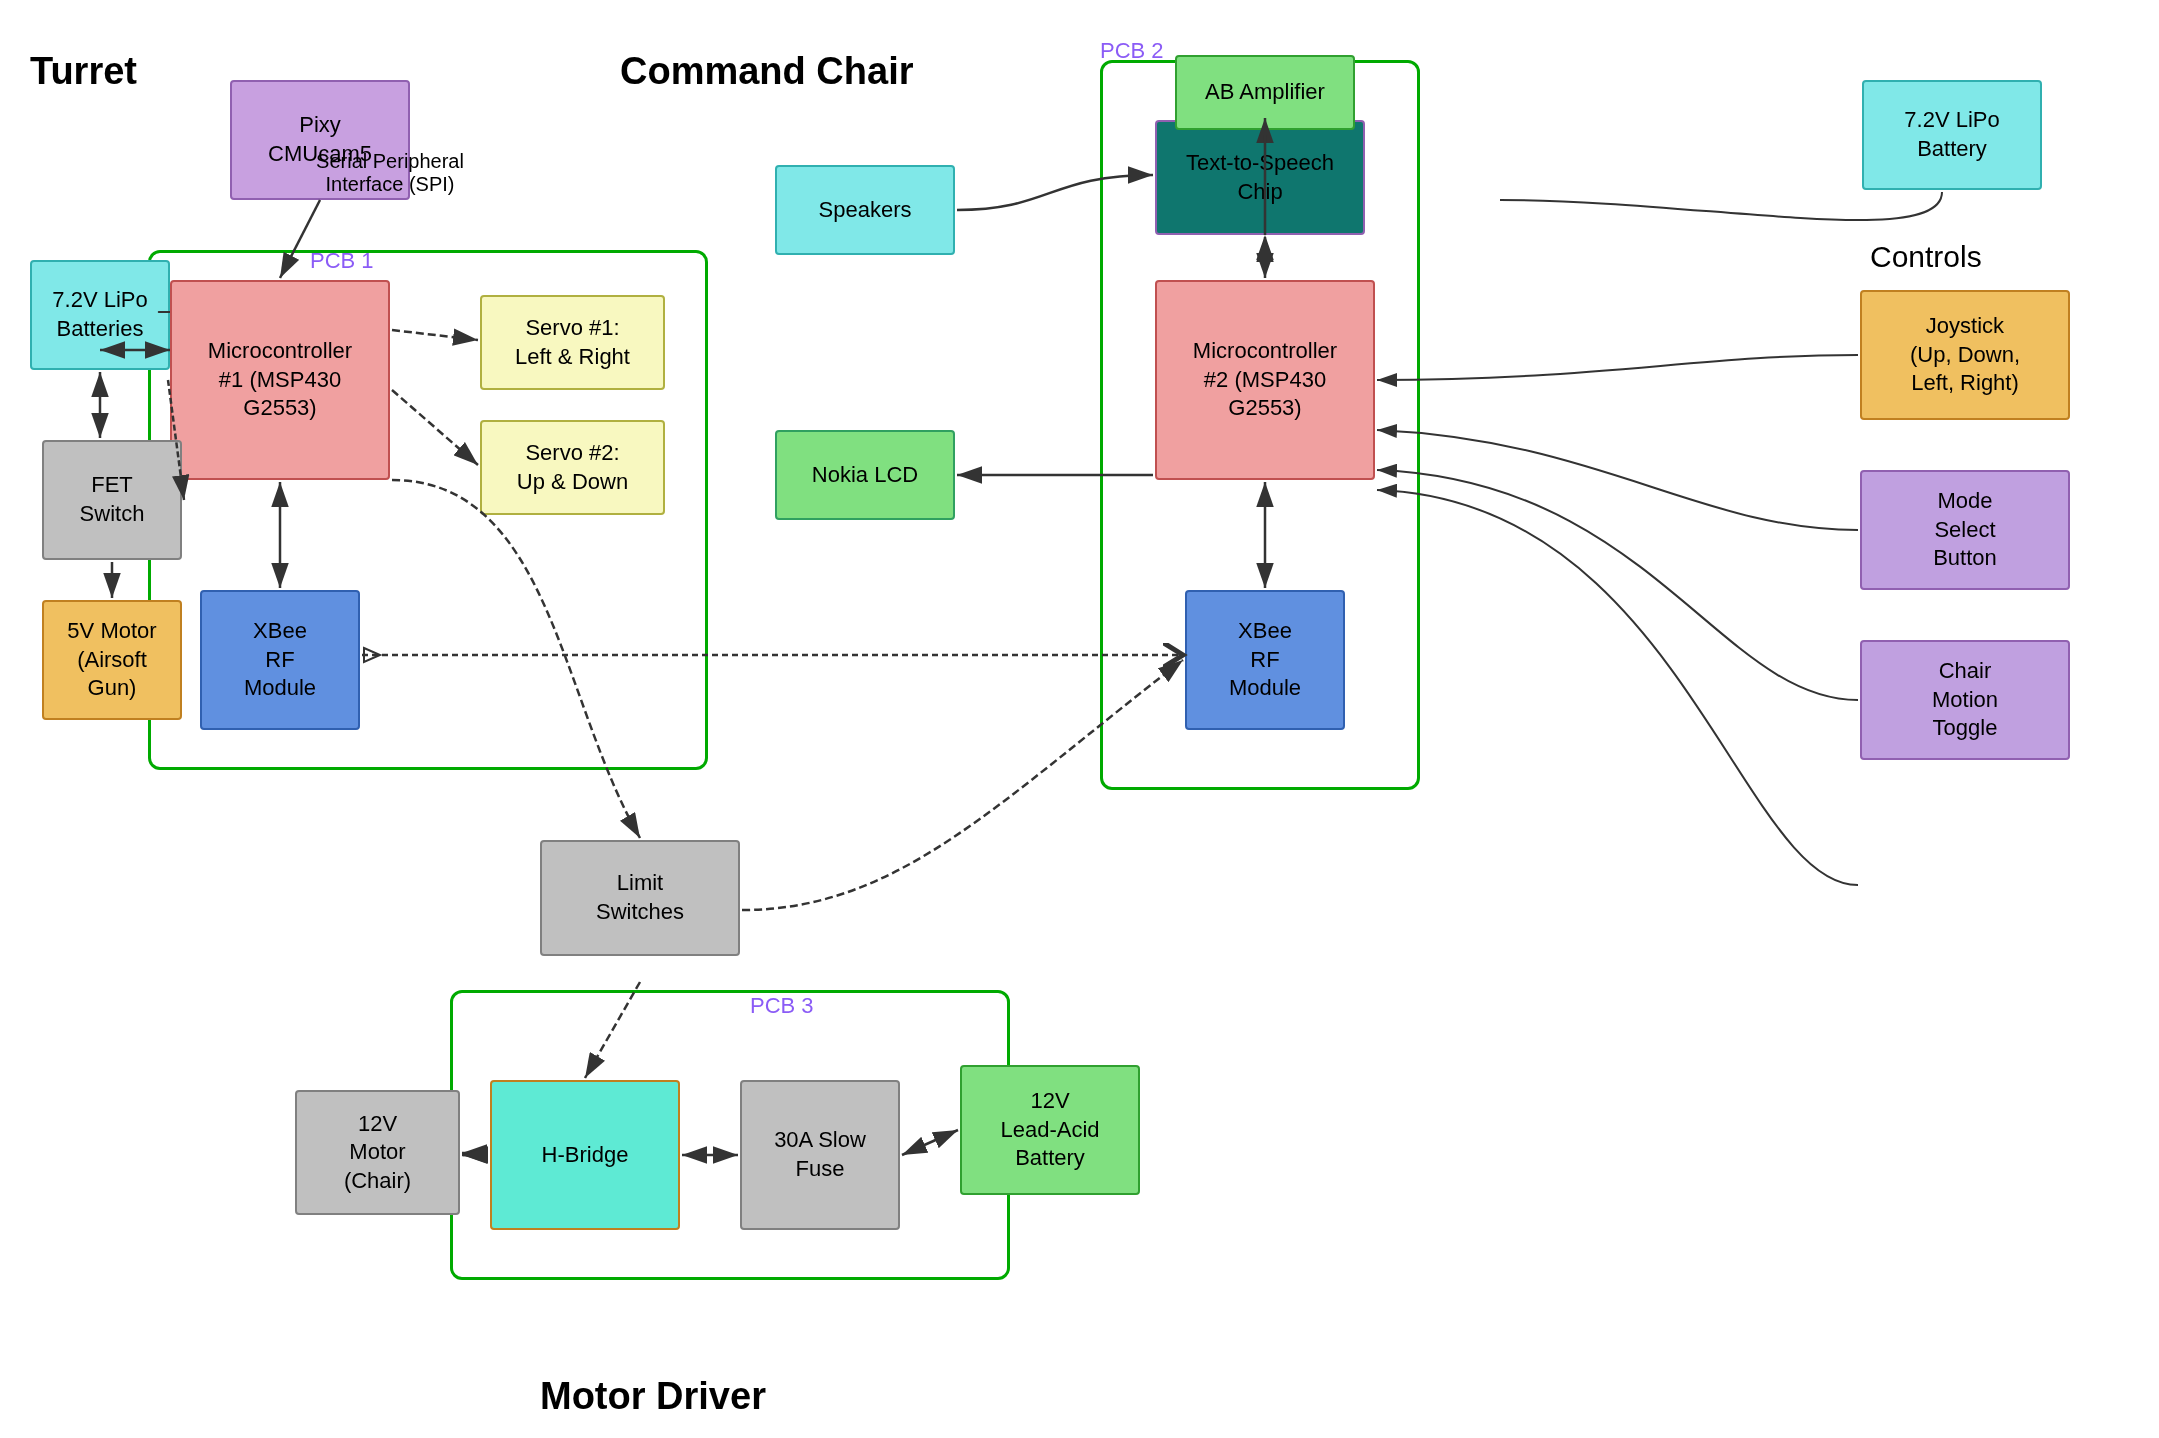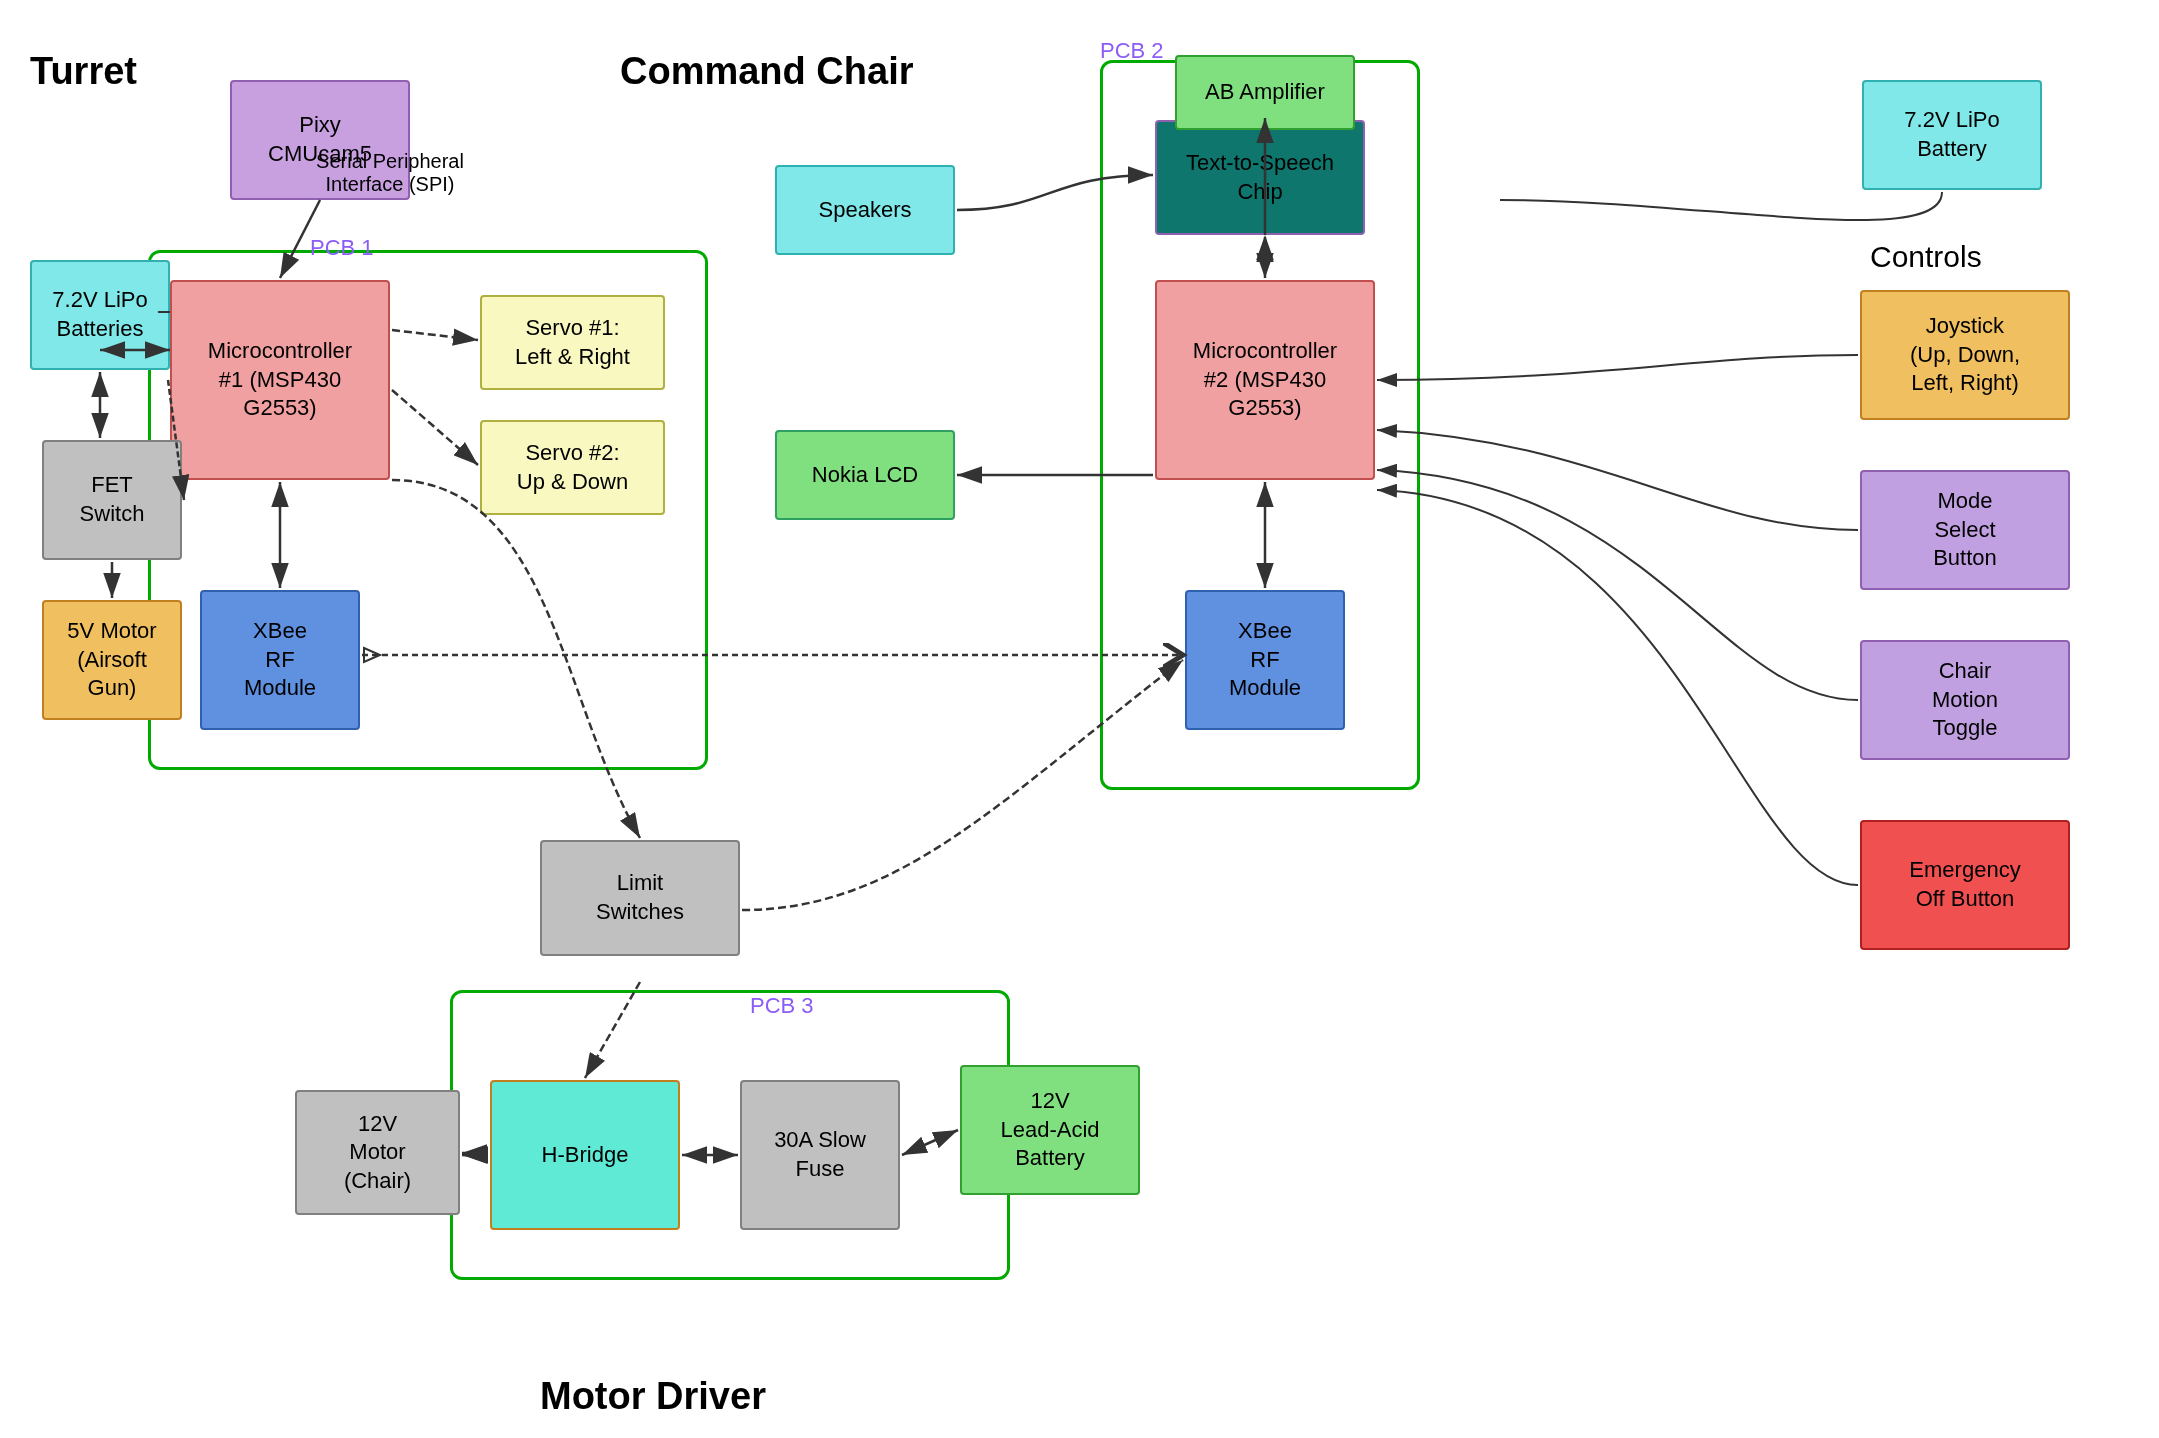--- a/index.html
+++ b/index.html
@@ -59,21 +59,21 @@
 
   <div class="pcb-border" style="left:148px;top:250px;width:560px;height:520px;"></div>
   <div class="pcb-border" style="left:1100px;top:60px;width:320px;height:730px;"></div>
   <div class="pcb-border" style="left:450px;top:990px;width:560px;height:290px;"></div>
 
   <div class="section-title" style="left:30px;top:50px;">Turret</div>
   <div class="section-title" style="left:620px;top:50px;">Command Chair</div>
   <div class="section-title" style="left:540px;top:1375px;">Motor Driver</div>
   <div class="section-title" style="font-size:30px;font-weight:normal;left:1870px;top:240px;">Controls</div>
 
-  <div class="pcb-label" style="left:310px;top:235px;">PCB 1</div>
+  <div class="pcb-label" style="left:310px;top:248px;">PCB 1</div>
   <div class="pcb-label" style="left:1100px;top:38px;">PCB 2</div>
   <div class="pcb-label" style="left:750px;top:993px;">PCB 3</div>
 
   <div class="block" style="left:230px;top:80px;width:180px;height:120px;background:#c8a0e0;border-color:#9060b0;">
     <span style="white-space:pre-line;">Pixy
 CMUcam5</span>
   </div>
 
   <div class="block" style="left:170px;top:280px;width:220px;height:200px;background:#f0a0a0;border-color:#c05050;">
     <span style="white-space:pre-line;">Microcontroller
@@ -179,24 +179,20 @@
 Select
 Button</span>
   </div>
 
   <div class="block" style="left:1860px;top:640px;width:210px;height:120px;background:#c0a0e0;border-color:#9060b0;">
     <span style="white-space:pre-line;">Chair
 Motion
 Toggle</span>
   </div>
 
-  <div class="block" style="left:1860px;top:820px;width:210px;height:130px;background:#f05050;border-color:#b02020;">
-    <span style="white-space:pre-line;">Emergency
-Off Button</span>
-  </div>
 
   <div class="block" style="left:1862px;top:80px;width:180px;height:110px;background:#80e8e8;border-color:#30b0b0;">
     <span style="white-space:pre-line;">7.2V LiPo
 Battery</span>
   </div>
 
   <div style="position:absolute;left:310px;top:150px;font-size:20px;width:160px;text-align:center;">Serial Peripheral Interface (SPI)</div>
 
   <svg class="arrows">
     <defs>

